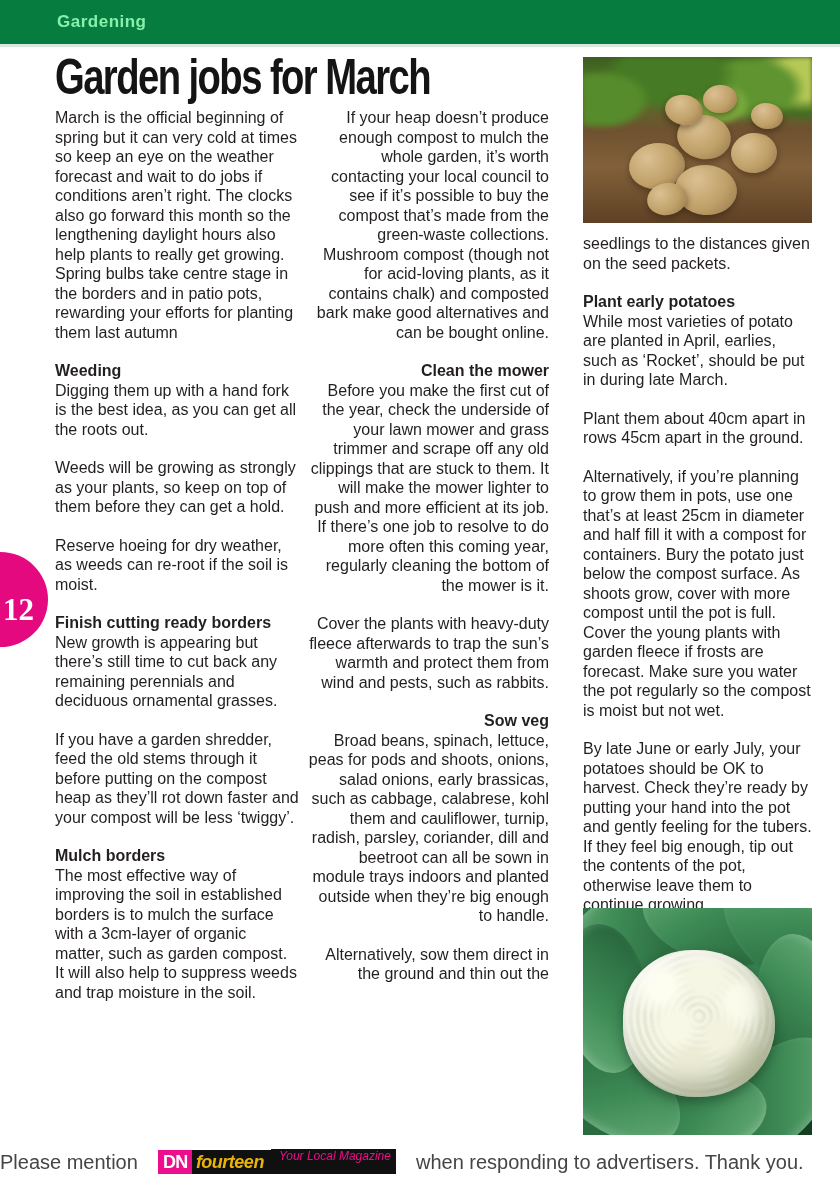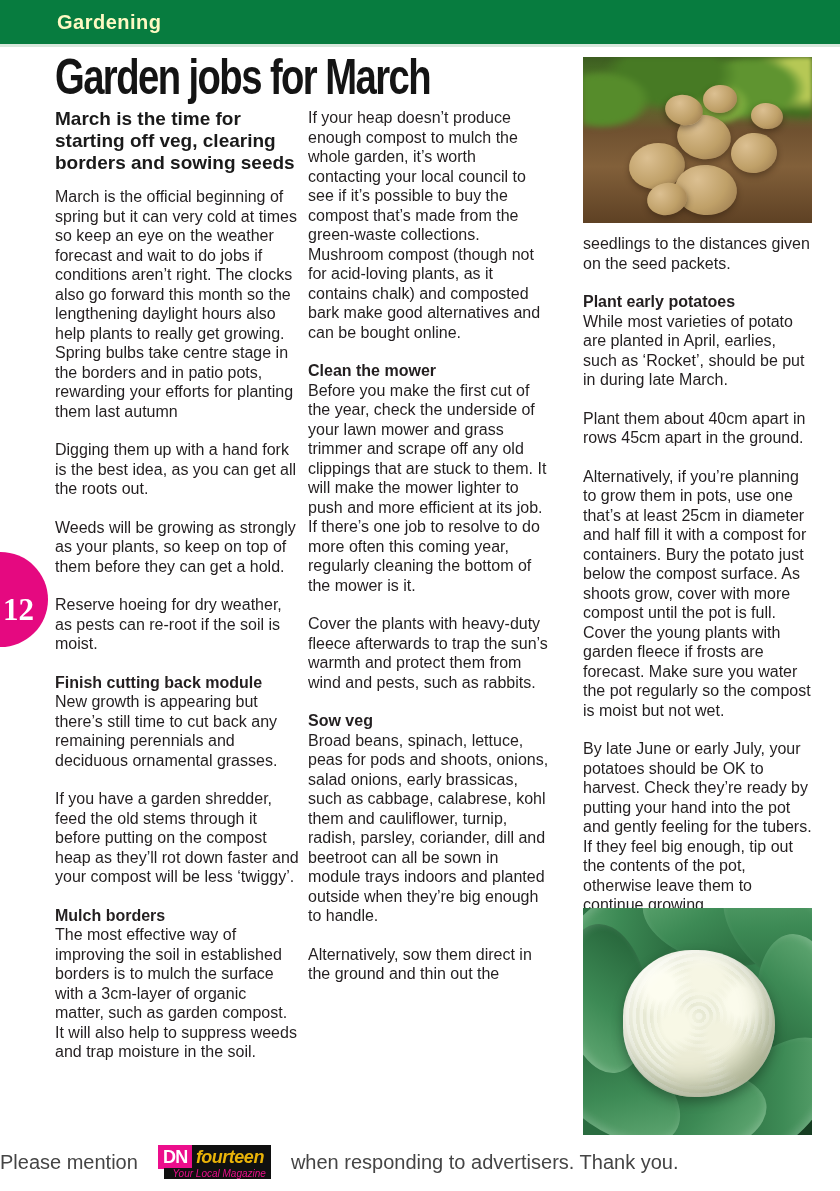--- a/index.html
+++ b/index.html
@@ -7,40 +7,40 @@
     width:840px;height:1191px;position:relative;background:#ffffff;
     font-family:"Liberation Sans", sans-serif;color:#231f20;overflow:hidden;
   }
   
   .topbar{
     position:absolute;left:0;top:0;width:840px;height:44px;
     background:#077c3f;border-bottom:3px solid #d8e8dc;
     display:flex;align-items:center;
   }
   .section-label{
-    margin-left:57px;color:#fef9c3;font-size:20px;font-weight:bold;letter-spacing:.5px;
+    margin-left:57px;color:#86efac;font-size:17px;font-weight:bold;letter-spacing:.5px;
   }
   .title{
     position:absolute;left:55px;top:48px;margin:0;color:#141414;
     font-size:49px;font-weight:900;letter-spacing:-2px;white-space:nowrap;
     transform:scale(.78,1.02);transform-origin:left top;
   }
   
   .pagenum-badge{
     position:absolute;left:-47px;top:552px;width:95px;height:95px;border-radius:50%;
     background:#e50980;display:flex;align-items:center;justify-content:flex-end;
   }
   .pagenum-badge span{
     margin-right:14px;color:#ffffff;font-family:"Liberation Serif",serif;
     font-size:31px;font-weight:bold;margin-top:20px;
   }
   
   .col{position:absolute;font-size:16px;line-height:19.5px;}
   .col1{left:55px;top:108px;width:244px;max-height:1040px;overflow:hidden;}
-  .col2{left:308px;top:108px;width:241px;max-height:1040px;overflow:hidden;}
+  .col2{left:308px;top:108px;width:241px;max-height:1040px;overflow:hidden;text-align:right;}
   .col3{left:583px;top:57px;width:229px;height:1078px;}
   .intro-head{
     margin:0 0 13px 0;font-size:19px;line-height:22px;font-weight:bold;color:#1a1a1a;
   }
   .body-p{margin:0 0 19px 0;}
   .subhead{margin:0;font-size:16px;line-height:19.5px;font-weight:bold;}
   
   .photo{margin:0;position:relative;overflow:hidden;}
   .potato-photo{
     width:229px;height:166px;margin-bottom:11px;
@@ -89,58 +89,58 @@
     box-shadow:inset -10px -14px 22px rgba(70,85,45,.38),
                inset 6px 8px 14px rgba(255,255,255,.6),
                0 5px 12px rgba(0,0,0,.3);
   }
   
   .footer{
     position:absolute;left:0;top:1142px;width:840px;height:40px;
     display:flex;align-items:center;justify-content:flex-start;gap:20px;
     font-size:20px;color:#454545;
   }
-  .logo{display:inline-flex;flex-direction:column;align-items:flex-end;line-height:1;}
+  .logo{display:inline-flex;align-items:flex-end;line-height:1;}
   .logo-row{display:inline-flex;}
   .logo-dn{
     background:#ec0e8c;color:#ffffff;font-weight:900;font-size:18px;
     padding:3px 4px 3px 5px;letter-spacing:-.5px;
   }
   .logo-fourteen{
     background:#101010;color:#eab308;font-weight:bold;font-style:italic;font-size:18px;
     padding:3px 7px 3px 4px;letter-spacing:-.5px;
   }
   .logo-tagline{
-    background:#101010;color:#ec0e8c;font-style:italic;font-size:10px;
-    padding:1px 5px 0 8px;margin-top:-1px;
+    background:#101010;color:#ec0e8c;font-style:italic;font-size:12px;
+    padding:1px 5px 12px 8px;margin-top:-1px;
   }
 </style>
 </head>
 <body>
 
 <div class="page">
 
   <header class="topbar">
     <span class="section-label">Gardening</span>
   </header>
 
   <h1 class="title">Garden jobs for March</h1>
 
   <div class="pagenum-badge">
     <span>12</span>
   </div>
 
   <section class="col col1">
-    <h2 class="intro-head">March is the time for starting off veg, clearing borders and sowing seeds</h2>
     <div>
         <p class="body-p">March is the official beginning of spring but it can very cold at times so keep an eye on the weather forecast and wait to do jobs if conditions aren’t right. The clocks also go forward this month so the lengthening daylight hours also help plants to really get growing. Spring bulbs take centre stage in the borders and in patio pots, rewarding your efforts for planting them last autumn</p>
+        <h3 class="subhead">Weeding</h3>
         <p class="body-p">Digging them up with a hand fork is the best idea, as you can get all the roots out.</p>
         <p class="body-p">Weeds will be growing as strongly as your plants, so keep on top of them before they can get a hold.</p>
-        <p class="body-p">Reserve hoeing for dry weather, as pests can re-root if the soil is moist.</p>
-        <h3 class="subhead">Finish cutting back module</h3>
+        <p class="body-p">Reserve hoeing for dry weather, as weeds can re-root if the soil is moist.</p>
+        <h3 class="subhead">Finish cutting ready borders</h3>
         <p class="body-p">New growth is appearing but there’s still time to cut back any remaining perennials and deciduous ornamental grasses.</p>
         <p class="body-p">If you have a garden shredder, feed the old stems through it before putting on the compost heap as they’ll rot down faster and your compost will be less ‘twiggy’.</p>
         <h3 class="subhead">Mulch borders</h3>
         <p class="body-p">The most effective way of improving the soil in established borders is to mulch the surface with a 3cm-layer of organic matter, such as garden compost. It will also help to suppress weeds and trap moisture in the soil.</p>
       </div>
   </section>
 
   <section class="col col2">
     <div>
         <p class="body-p">If your heap doesn’t produce enough compost to mulch the whole garden, it’s worth contacting your local council to see if it’s possible to buy the compost that’s made from the green-waste collections. Mushroom compost (though not for acid-loving plants, as it contains chalk) and composted bark make good alternatives and can be bought online.</p>

